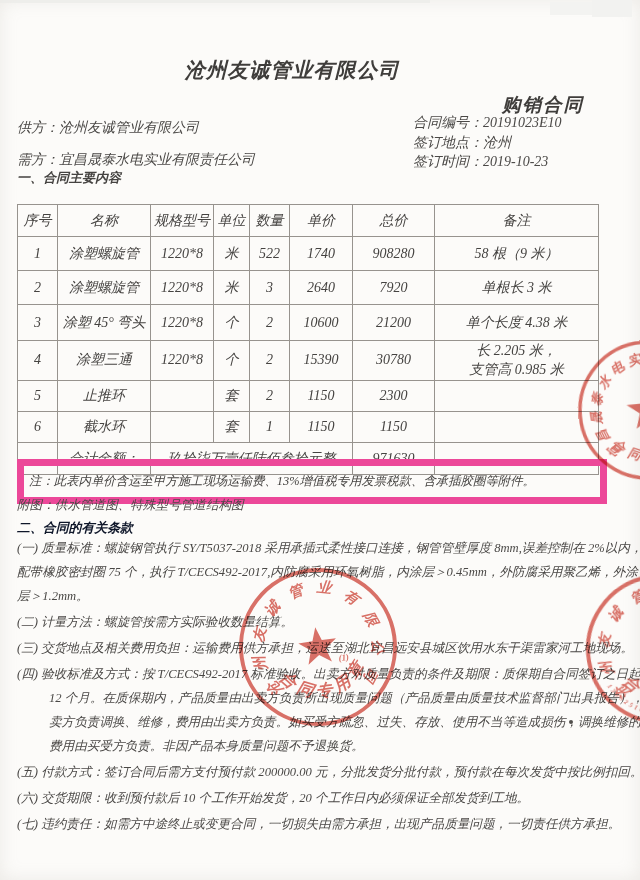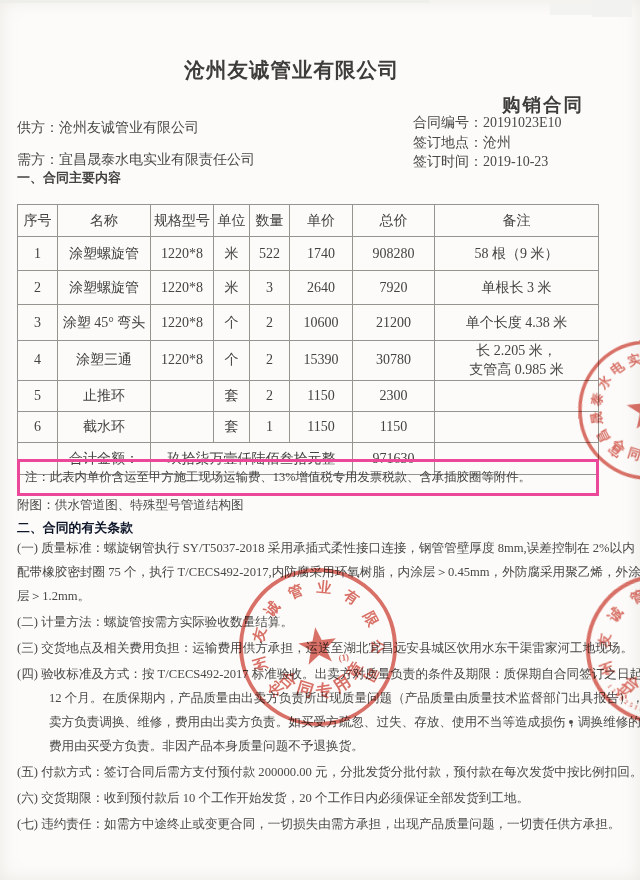--- a/index.html
+++ b/index.html
@@ -1,20 +1,20 @@
 <!DOCTYPE html>
 <html><head>
 <meta charset="utf-8">
 <style>
   html,body{margin:0;padding:0;}
   body{background:#e9e9e7;}
   #page{
     position:relative;width:640px;height:880px;background:#fcfbf9;
     overflow:hidden;font-family:"Liberation Serif","DejaVu Serif",serif;
-    color:#444240;box-shadow:inset 0 0 18px rgba(160,155,145,.18);
+    color:#444240;box-shadow:inset 0 0 18px rgba(160,155,145,.18);font-style:italic;
   }
   .abs{position:absolute;}
   
   .scan-strip{left:0;top:0;width:430px;height:3px;background:#ebebe8;opacity:.7;}
   .scan-mark1{left:550px;top:2px;width:42px;height:13px;background:#f3f3f1;}
   .scan-mark2{left:592px;top:0;width:40px;height:17px;background:#f2f2f0;}
   
   .company-title{left:0;top:56px;width:584px;text-align:center;font-size:20.5px;font-weight:600;letter-spacing:1px;color:#3f3d3b;}
   .doc-title{left:0;top:92px;width:584px;text-align:right;font-size:18.5px;font-weight:600;letter-spacing:2px;color:#3f3d3b;}
   .field{font-size:14px;color:#4a4846;white-space:nowrap;}
@@ -29,21 +29,21 @@
   td,th{border:1px solid #97938e;text-align:center;vertical-align:middle;font-weight:400;padding:0 2px;white-space:pre-line;overflow:hidden;}
   thead tr{height:32px;}
   tbody#rows tr:nth-child(1){height:34px;}
   tbody#rows tr:nth-child(2){height:34px;}
   tbody#rows tr:nth-child(3){height:36px;}
   tbody#rows tr:nth-child(4){height:40px;line-height:1.35;}
   tbody#rows tr:nth-child(5){height:31px;}
   tbody#rows tr:nth-child(6){height:31px;}
   tbody.total tr{height:32px;}
   
-  .note-box{left:17px;top:459px;width:571px;height:31px;border:3px solid #ec4899;
+  .note-box{left:17px;top:459px;width:571px;height:31px;border:7px solid #ec4899;
     font-size:12.4px;line-height:31px;padding-left:5px;white-space:nowrap;color:#454341;}
   .attachment-line{left:17px;top:497px;font-size:12.6px;color:#4a4846;}
   .section2{left:17px;top:520px;font-size:12.9px;font-weight:600;color:#0f172a;}
   
   #terms{left:17px;top:536px;width:612px;}
   .term-paragraph{margin:0 0 2px 0;}
   .term-line{font-size:12.6px;line-height:24px;white-space:nowrap;color:#4a4846;}
   .term-line.ind{padding-left:32px;}
   
   #stamps-layer{left:0;top:0;width:640px;height:880px;color:#d24f43;opacity:.8;

